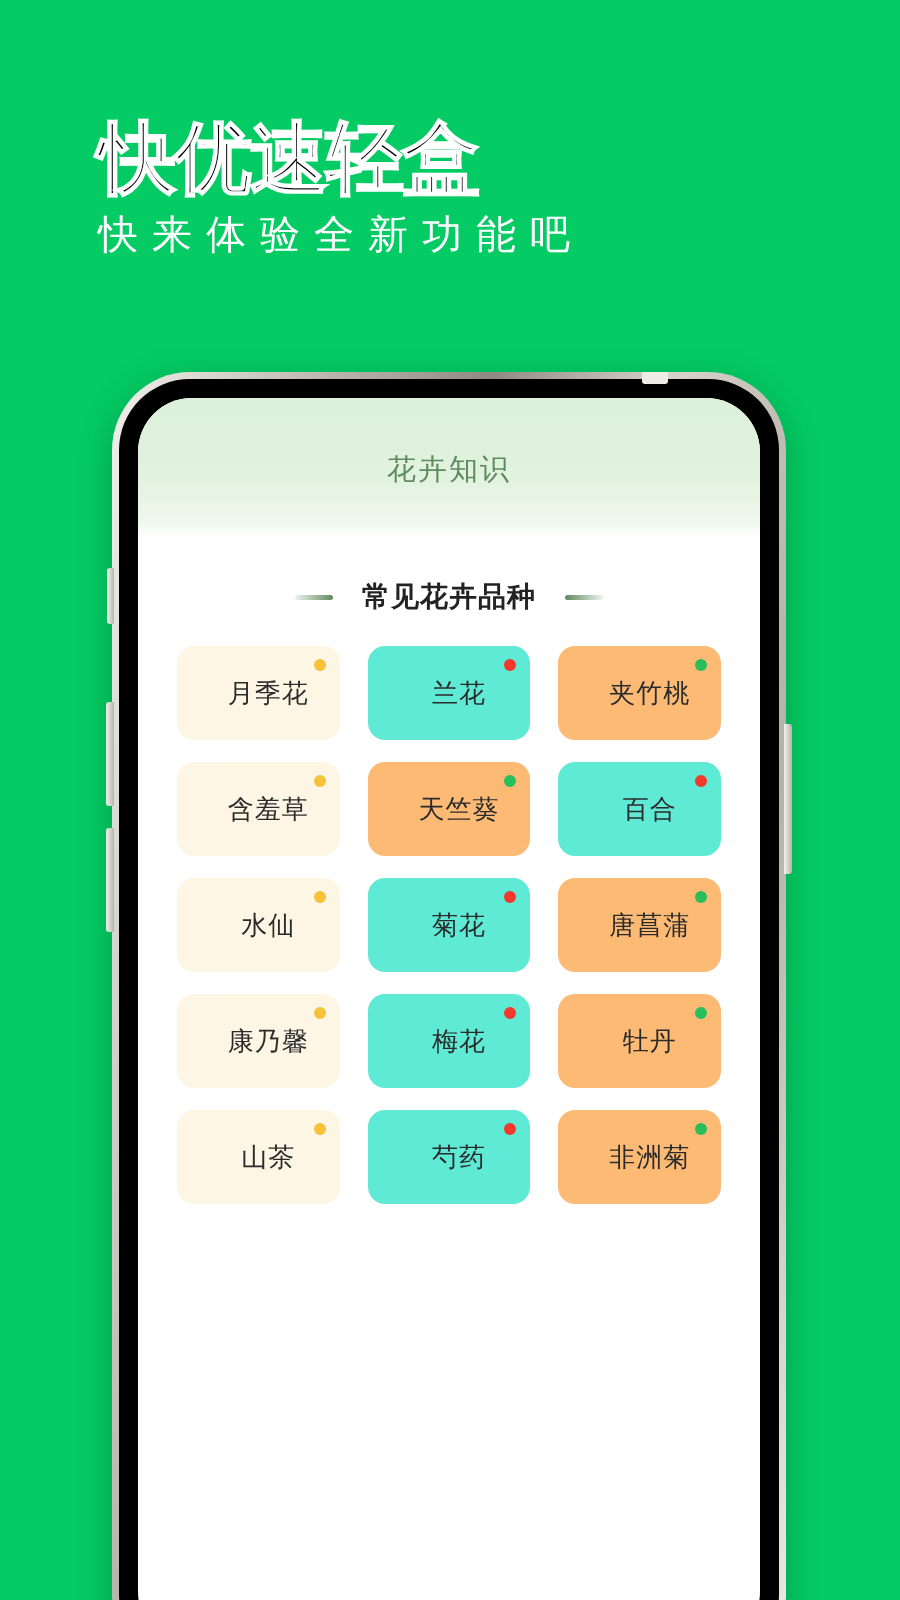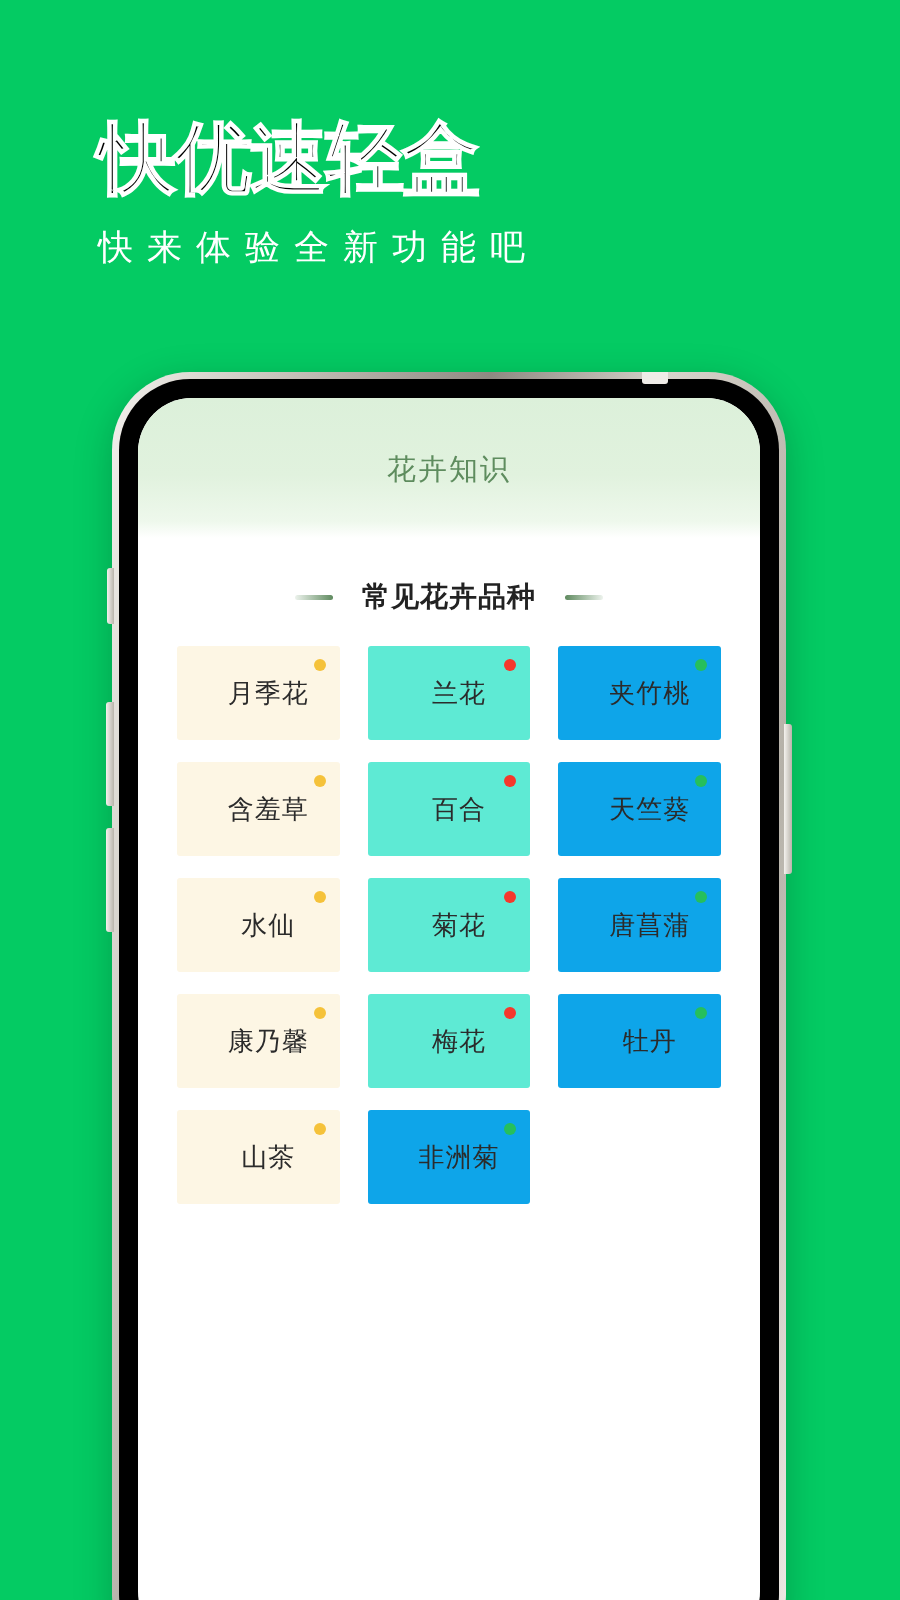--- a/index.html
+++ b/index.html
@@ -15,22 +15,22 @@
   .promo-title {
     font-size:78px;
     font-weight:bold;
     color:#000000;
     letter-spacing:-2px;
     line-height:1.05;
     font-family:"DejaVu Sans", sans-serif;
     -webkit-text-stroke:2px #ffffff;
   }
   .promo-sub {
-    margin-top:26px;
-    font-size:35px;
+    margin-top:10px;
+    font-size:40px;
     color:#ffffff;
     letter-spacing:14px;
     line-height:1.2;
     font-weight:400;
   }
 
   
   .phone {
     position:absolute;
     left:112px; top:372px;
@@ -111,41 +111,41 @@
   .grid {
     display:grid;
     grid-template-columns:repeat(3,1fr);
     column-gap:28px;
     row-gap:22px;
     padding:0 13px;
   }
   .card {
     position:relative;
     height:94px;
-    border-radius:3px;
+    border-radius:17px;
     display:flex;
     align-items:center;
     justify-content:center;
     padding-left:20px;
   }
   .card-label {
     font-size:26px;
     color:#2b2b2b;
     letter-spacing:1px;
     font-weight:400;
   }
   .dot {
     position:absolute;
     top:13px; right:14px;
     width:12px; height:12px;
     border-radius:50%;
   }
   .c-cream { background:#fdf6e4; }
   .c-pink  { background:#5eead4; }
-  .c-mint  { background:#0ea5e9; }
+  .c-mint  { background:#fdba74; }
   .d-amber { background:#f5c23a; }
   .d-red   { background:#f5382c; }
   .d-green { background:#26bf5c; }
 </style>
 </head>
 <body>
 
 <div class="promo">
   <div class="promo-title">快优速轻盒</div>
   <div class="promo-sub">快来体验全新功能吧</div>
@@ -184,28 +184,28 @@
               <span class="card-label">兰花</span>
             </div>
             <div class="card c-mint">
               <span class="dot d-green"></span>
               <span class="card-label">夹竹桃</span>
             </div>
             <div class="card c-cream">
               <span class="dot d-amber"></span>
               <span class="card-label">含羞草</span>
             </div>
+            <div class="card c-mint">
+              <span class="dot d-green"></span>
+              <span class="card-label">天竺葵</span>
+            </div>
             <div class="card c-pink">
               <span class="dot d-red"></span>
               <span class="card-label">百合</span>
             </div>
-            <div class="card c-mint">
-              <span class="dot d-green"></span>
-              <span class="card-label">天竺葵</span>
-            </div>
             <div class="card c-cream">
               <span class="dot d-amber"></span>
               <span class="card-label">水仙</span>
             </div>
             <div class="card c-pink">
               <span class="dot d-red"></span>
               <span class="card-label">菊花</span>
             </div>
             <div class="card c-mint">
               <span class="dot d-green"></span>
@@ -219,20 +219,24 @@
               <span class="dot d-red"></span>
               <span class="card-label">梅花</span>
             </div>
             <div class="card c-mint">
               <span class="dot d-green"></span>
               <span class="card-label">牡丹</span>
             </div>
             <div class="card c-cream">
               <span class="dot d-amber"></span>
               <span class="card-label">山茶</span>
+            </div>
+            <div class="card c-pink">
+              <span class="dot d-red"></span>
+              <span class="card-label">芍药</span>
             </div>
             <div class="card c-mint">
               <span class="dot d-green"></span>
               <span class="card-label">非洲菊</span>
             </div>
           </div>
 
       </div>
     </div>
   </div>

